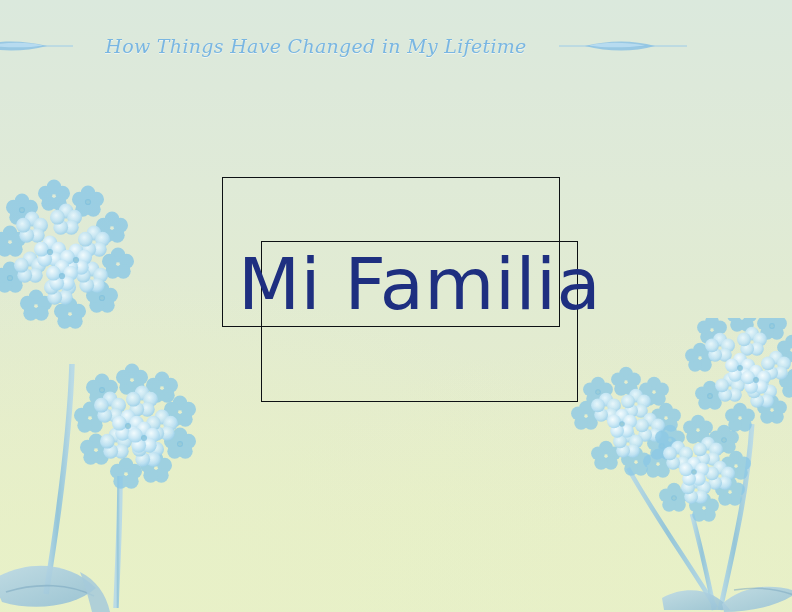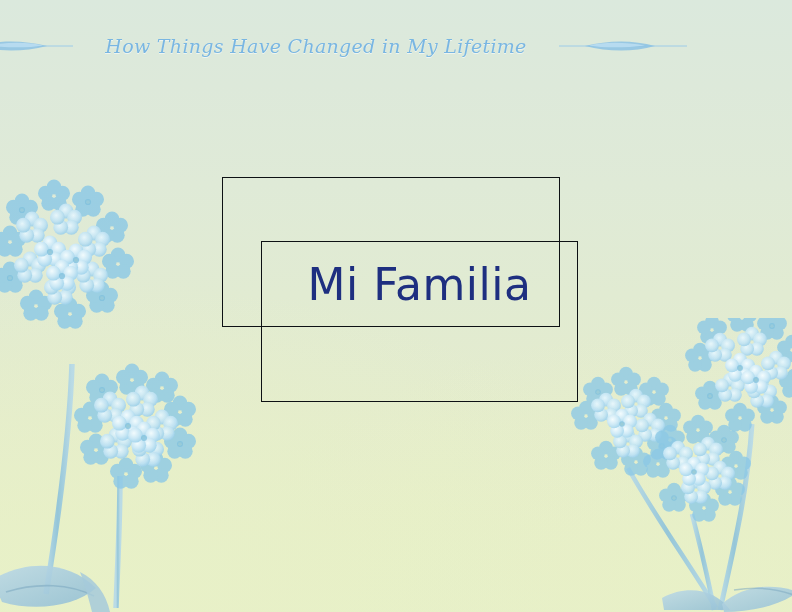--- a/index.html
+++ b/index.html
@@ -89,21 +89,21 @@
   #title-text {
     position: absolute;
     left: 261px;
     top: 241px;
     width: 317px;
     height: 86px;
     display: flex;
     align-items: center;
     justify-content: center;
     font-family: "DejaVu Sans", "Liberation Sans", sans-serif;
-    font-size: 44px;
+    font-size: 72px;
     font-weight: 500;
     color: #1e2f80;
     letter-spacing: .5px;
     white-space: nowrap;
     z-index: 4;
   }
 
   
   .flower-art {
     position: absolute;

